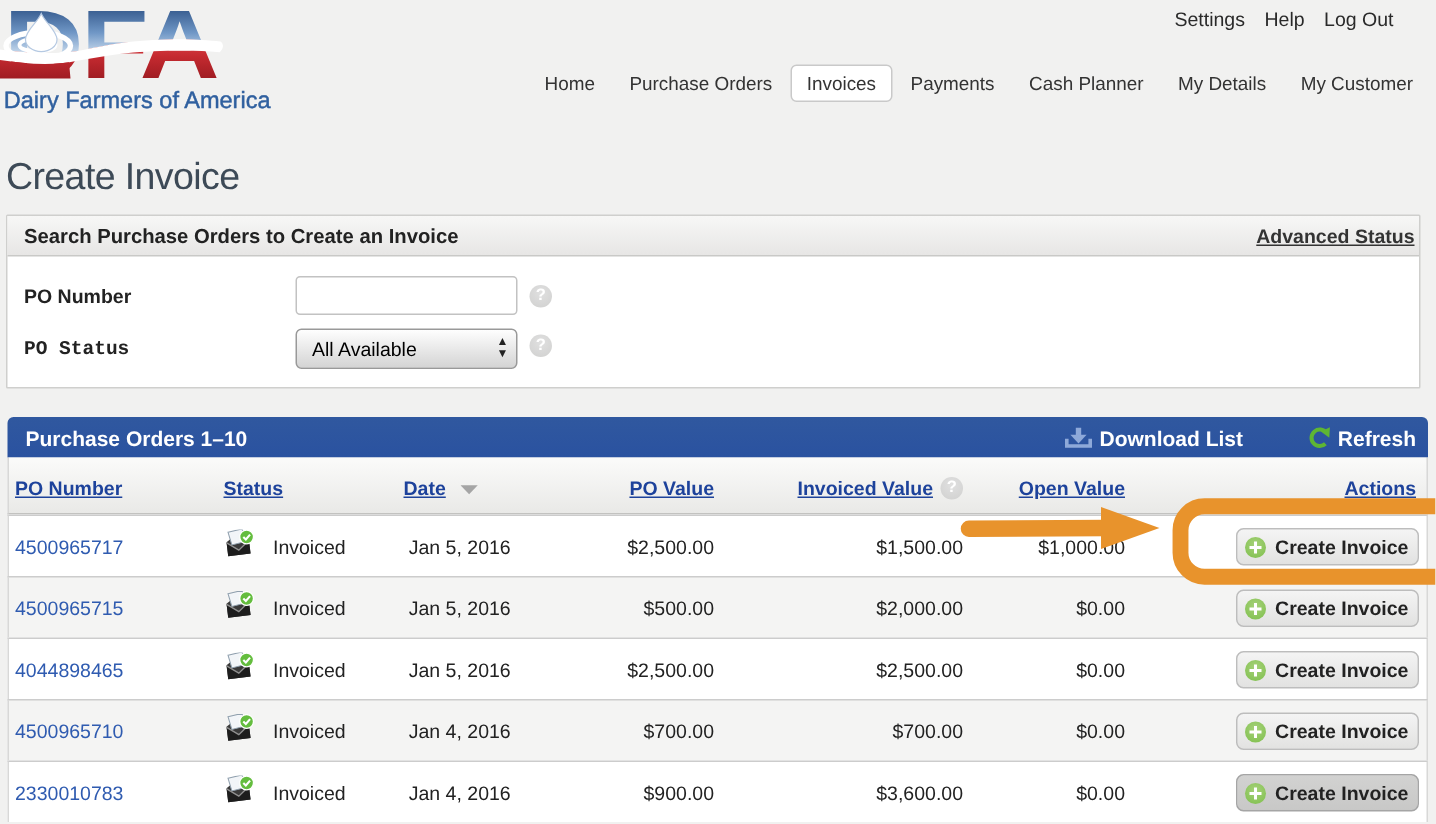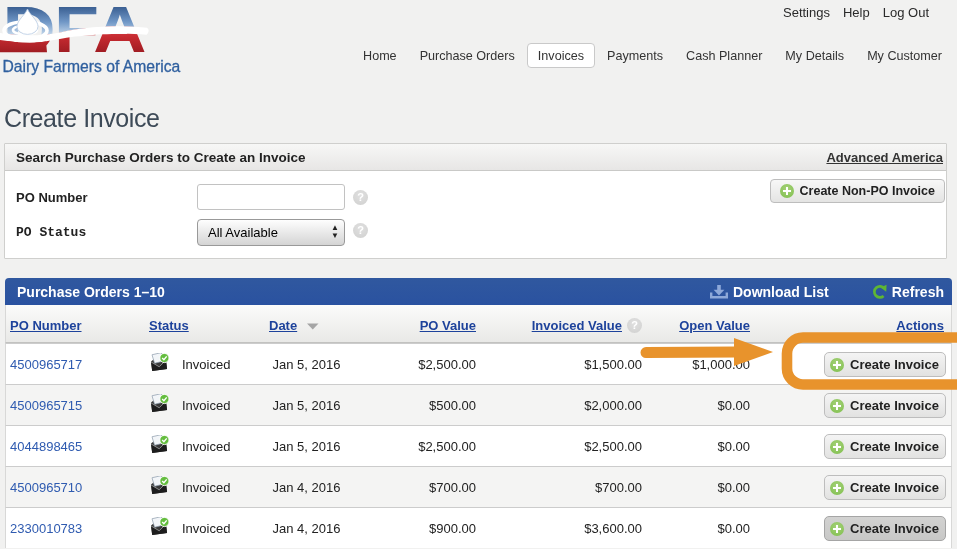--- a/index.html
+++ b/index.html
@@ -98,32 +98,31 @@
     <span class="ni">Payments</span>
     <span class="ni">Cash Planner</span>
     <span class="ni">My Details</span>
     <span class="ni">My Customer</span>
 </div>
 <div id="title">Create Invoice</div>
 
 <div id="panel">
   <div id="phead">
       <span class="t">Search Purchase Orders to Create an Invoice</span>
-      <span class="adv">Advanced America</span>
+      <span class="adv">Advanced Status</span>
     </div>
   <div class="flabel" style="top:46px;">PO Number</div>
   <div id="txtin"></div>
   <div class="helpc" style="left:348px; top:46px;">?</div>
   <div class="flabel" style="top:81px;font-family:Liberation Mono, monospace;">PO Status</div>
   <div id="sel">
       <span class="st">All Available</span>
       <span class="arr">▲<br>▼</span>
     </div>
   <div class="helpc" style="left:348px; top:79px;">?</div>
-  <div class="gbtn" id="nonpo"><span class="plus"></span>Create Non‑PO Invoice</div>
 </div>
 
 <div id="tbl">
   <div id="bluebar">
     <span class="t1" style="left:12px;">Purchase Orders 1–10</span>
     <span class="dl"><svg width="18" height="14" viewBox="0 0 18 14" style="vertical-align:-2px;margin-right:5px;">
           <rect x="7.2" y="0" width="3.6" height="5.5" fill="#8ea9d9"></rect>
           <polygon points="3.6,4.8 14.4,4.8 9,10.6" fill="#8ea9d9"></polygon>
           <path d="M1.2,7.5 L1.2,12.3 L16.8,12.3 L16.8,7.5" stroke="#8ea9d9" stroke-width="2.4" fill="none"></path>
         </svg>Download List</span>

